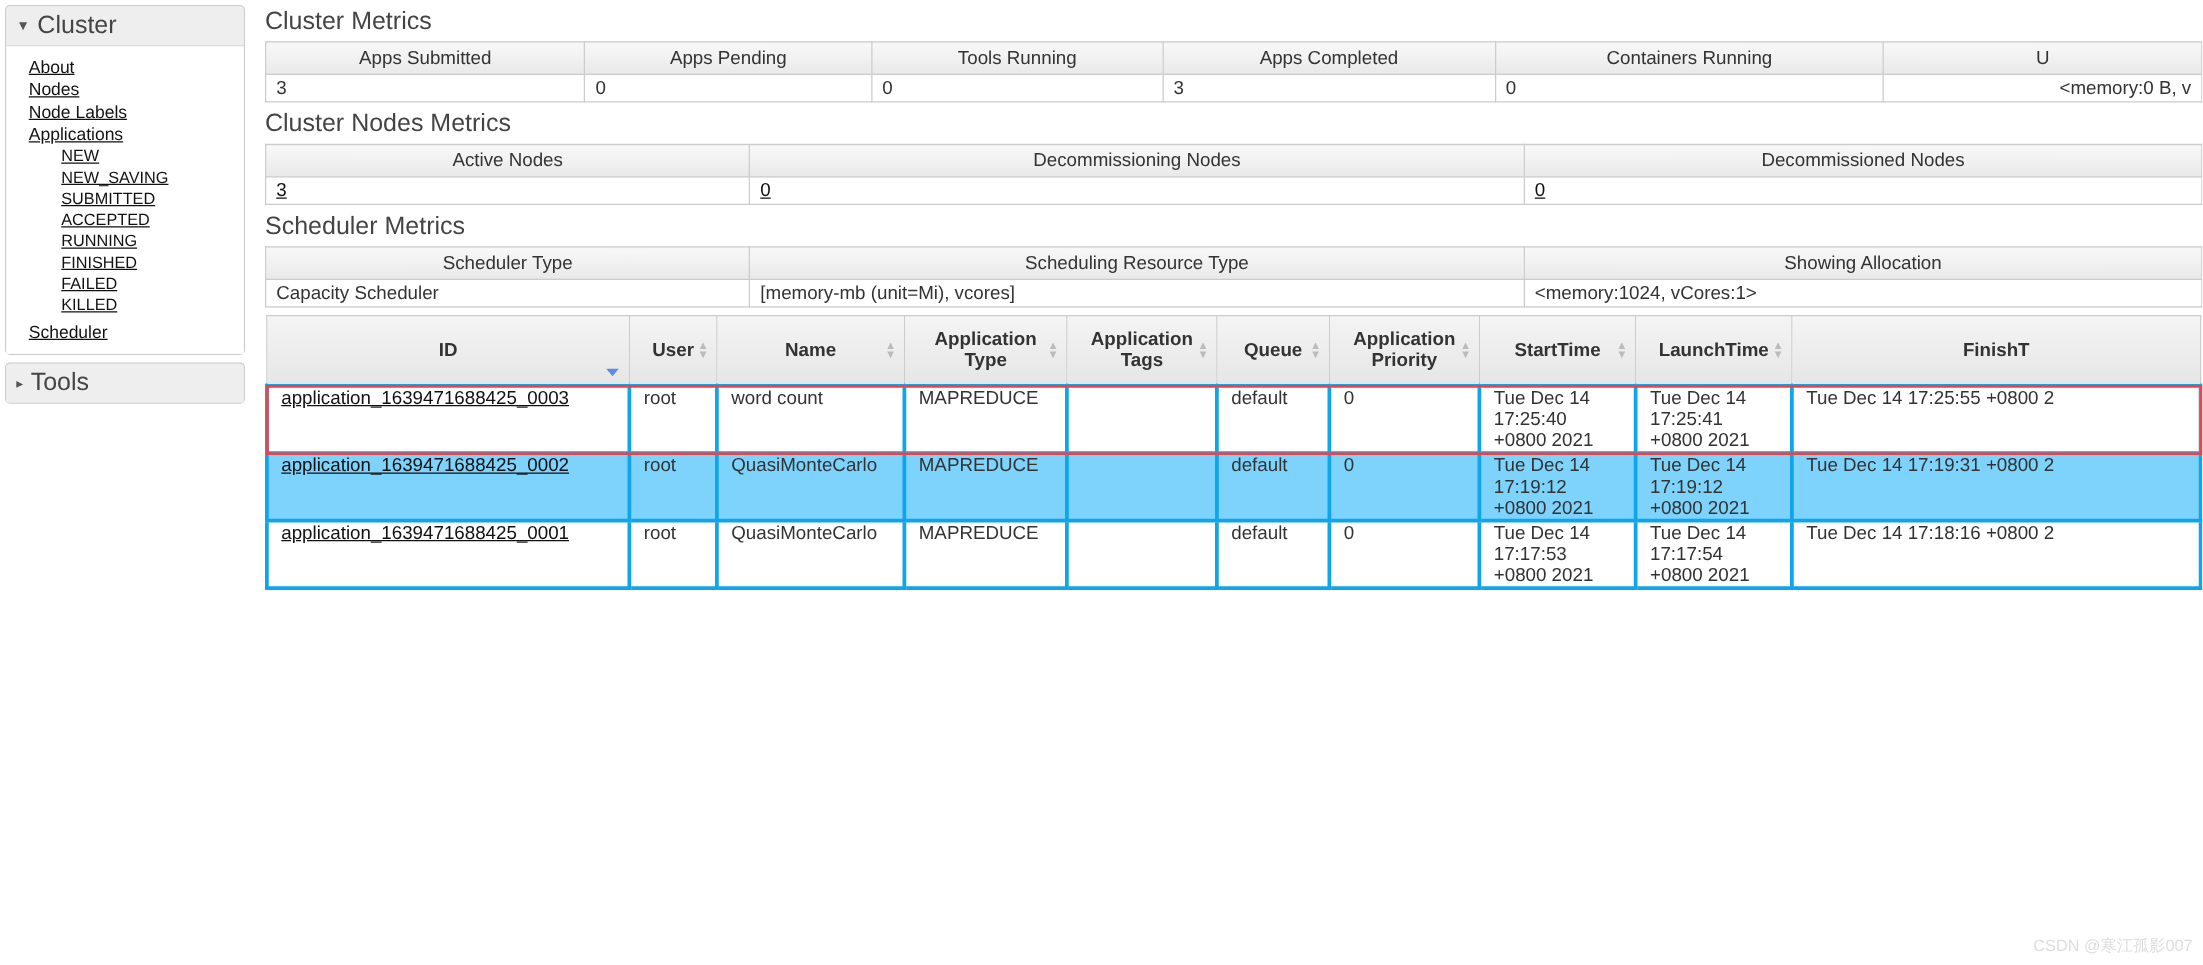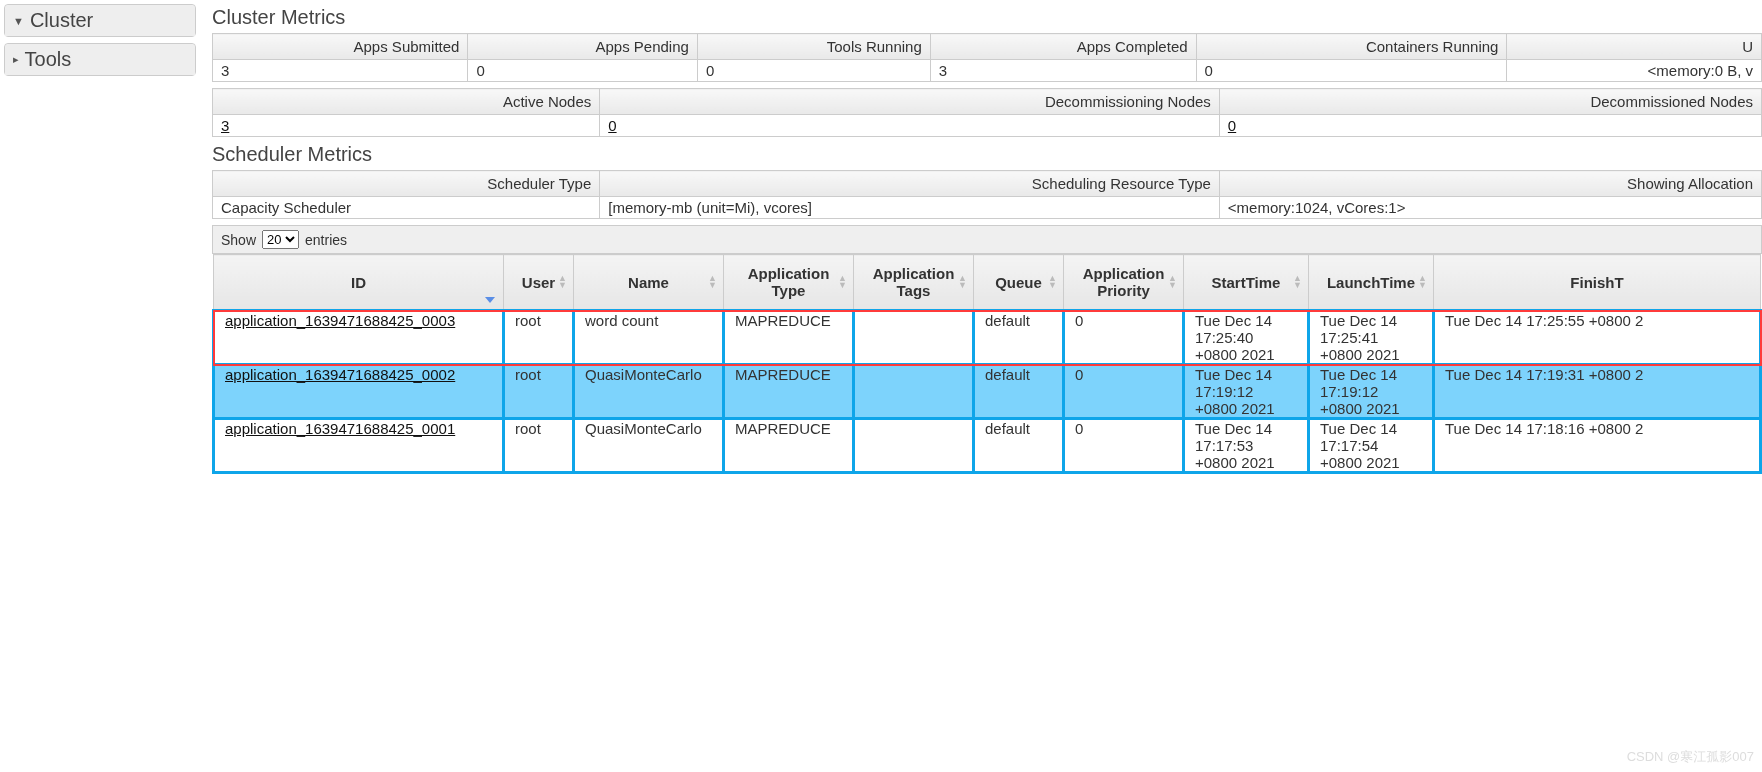--- a/index.html
+++ b/index.html
@@ -9,21 +9,21 @@
     .side-box { border: 1px solid #ccc; border-radius: 4px; background: #f5f5f5; margin-bottom: 6px; }
     .side-header { display: flex; align-items: center; padding: 4px 8px; font-size: 20px; color: #444; cursor: pointer; background: #eee; border-radius: 4px 4px 0 0; }
     .side-header .tri { font-size: 11px; margin-right: 6px; color: #555; }
     .side-body { background: #fff; padding: 6px 10px 8px 18px; border-top: 1px solid #ddd; }
     .side-body a, .side-body .sub { display: block; color: #111; text-decoration: underline; margin: 2px 0; }
     .side-body .sub-list { padding-left: 26px; margin: 2px 0 6px; }
     .side-body .sub-list a { font-size: 13px; }
     .main { flex: 1; padding: 4px 0 0 12px; overflow: hidden; }
     .section-title { font-size: 20px; color: #444; margin: 2px 0 4px; font-weight: 400; }
     table.metrics { width: 100%; border-collapse: collapse; margin-bottom: 6px; }
-    table.metrics th { background: linear-gradient(#f8f8f8,#e9e9e9); border: 1px solid #ccc; padding: 4px 8px; font-weight: 400; color: #333; font-size: 15px; text-align: right; }
+    table.metrics th { background: linear-gradient(#f8f8f8,#e9e9e9); border: 1px solid #ccc; padding: 4px 8px; font-weight: 400; color: #333; font-size: 15px; }
     table.metrics td { border: 1px solid #ccc; border-top: none; padding: 2px 8px; font-size: 15px; text-align: right; }
     table.metrics td.left { text-align: left; }
     .pager-bar { background: #efefef; border: 1px solid #ccc; padding: 4px 8px; display: flex; align-items: center; gap: 6px; }
     .pager-bar select { font-size: 13px; }
     table.apps { width: 100%; border-collapse: collapse; }
     table.apps thead th { background: linear-gradient(#f4f4f4,#e6e6e6); border: 1px solid #ccc; padding: 10px 8px; font-weight: 700; color: #333; position: relative; font-size: 15px; }
     table.apps thead th .sort { position: absolute; right: 6px; top: 50%; transform: translateY(-50%); font-size: 9px; color: #bbb; line-height: 7px; }
     .sort-arrow { position: absolute; right: 8px; bottom: 6px; width: 0; height: 0; border-left: 5px solid transparent; border-right: 5px solid transparent; border-top: 6px solid #5a8ee6; }
     table.apps tbody td { border: 3px solid #0ea5e9; padding: 0 10px; vertical-align: top; font-size: 15px; }
     table.apps tbody tr.even { background: #7dd3fc; }
@@ -35,20 +35,37 @@
   </style>
 </head>
 <body>
 
 <div class="layout">
   <div class="sidebar">
     <div class="side-box">
       <div class="side-header">
         <span class="tri">▼</span>
         <span>Cluster</span>
+      </div>
+      <div class="side-body">
+        <a href="#">About</a>
+        <a href="#">Nodes</a>
+        <a href="#">Node Labels</a>
+        <a href="#">Applications</a>
+        <div class="sub-list">
+          <a href="#">NEW</a>
+          <a href="#">NEW_SAVING</a>
+          <a href="#">SUBMITTED</a>
+          <a href="#">ACCEPTED</a>
+          <a href="#">RUNNING</a>
+          <a href="#">FINISHED</a>
+          <a href="#">FAILED</a>
+          <a href="#">KILLED</a>
+        </div>
+        <a href="#">Scheduler</a>
       </div>
     </div>
     <div class="side-box">
       <div class="side-header">
         <span class="tri">▸</span>
         <span>Tools</span>
       </div>
     </div>
   </div>
 
@@ -70,20 +87,21 @@
         <td class="left">3</td>
         <td class="left">0</td>
         <td class="left">0</td>
         <td class="left">3</td>
         <td class="left">0</td>
         <td>&lt;memory:0 B, v</td>
       </tr>
         </tbody>
     </table>
 
+    <div class="section-title">Cluster Nodes Metrics</div>
     <table class="metrics">
       <thead>
           <tr>
         <th style="width:25%">Active Nodes</th>
         <th style="width:40%">Decommissioning Nodes</th>
         <th>Decommissioned Nodes</th>
       </tr>
         </thead>
       <tbody>
           <tr>
@@ -105,27 +123,20 @@
         </thead>
       <tbody>
           <tr>
         <td class="left">Capacity Scheduler</td>
         <td class="left">[memory-mb (unit=Mi), vcores]</td>
         <td class="left">&lt;memory:1024, vCores:1&gt;</td>
       </tr>
         </tbody>
     </table>
 
-    <div class="pager-bar">
-      <span>Show</span>
-      <select>
-        <option>20</option>
-      </select>
-      <span>entries</span>
-    </div>
 
     <table class="apps">
       <thead>
           <tr>
         <th style="width:290px" class="sorted"><span>ID</span><span class="sort-arrow"></span></th>
         <th style="width:70px"><span>User</span><span class="sort">▲<br>▼</span></th>
         <th style="width:150px"><span>Name</span><span class="sort">▲<br>▼</span></th>
         <th style="width:130px"><span>Application Type</span><span class="sort">▲<br>▼</span></th>
         <th style="width:120px"><span>Application Tags</span><span class="sort">▲<br>▼</span></th>
         <th style="width:90px"><span>Queue</span><span class="sort">▲<br>▼</span></th>

